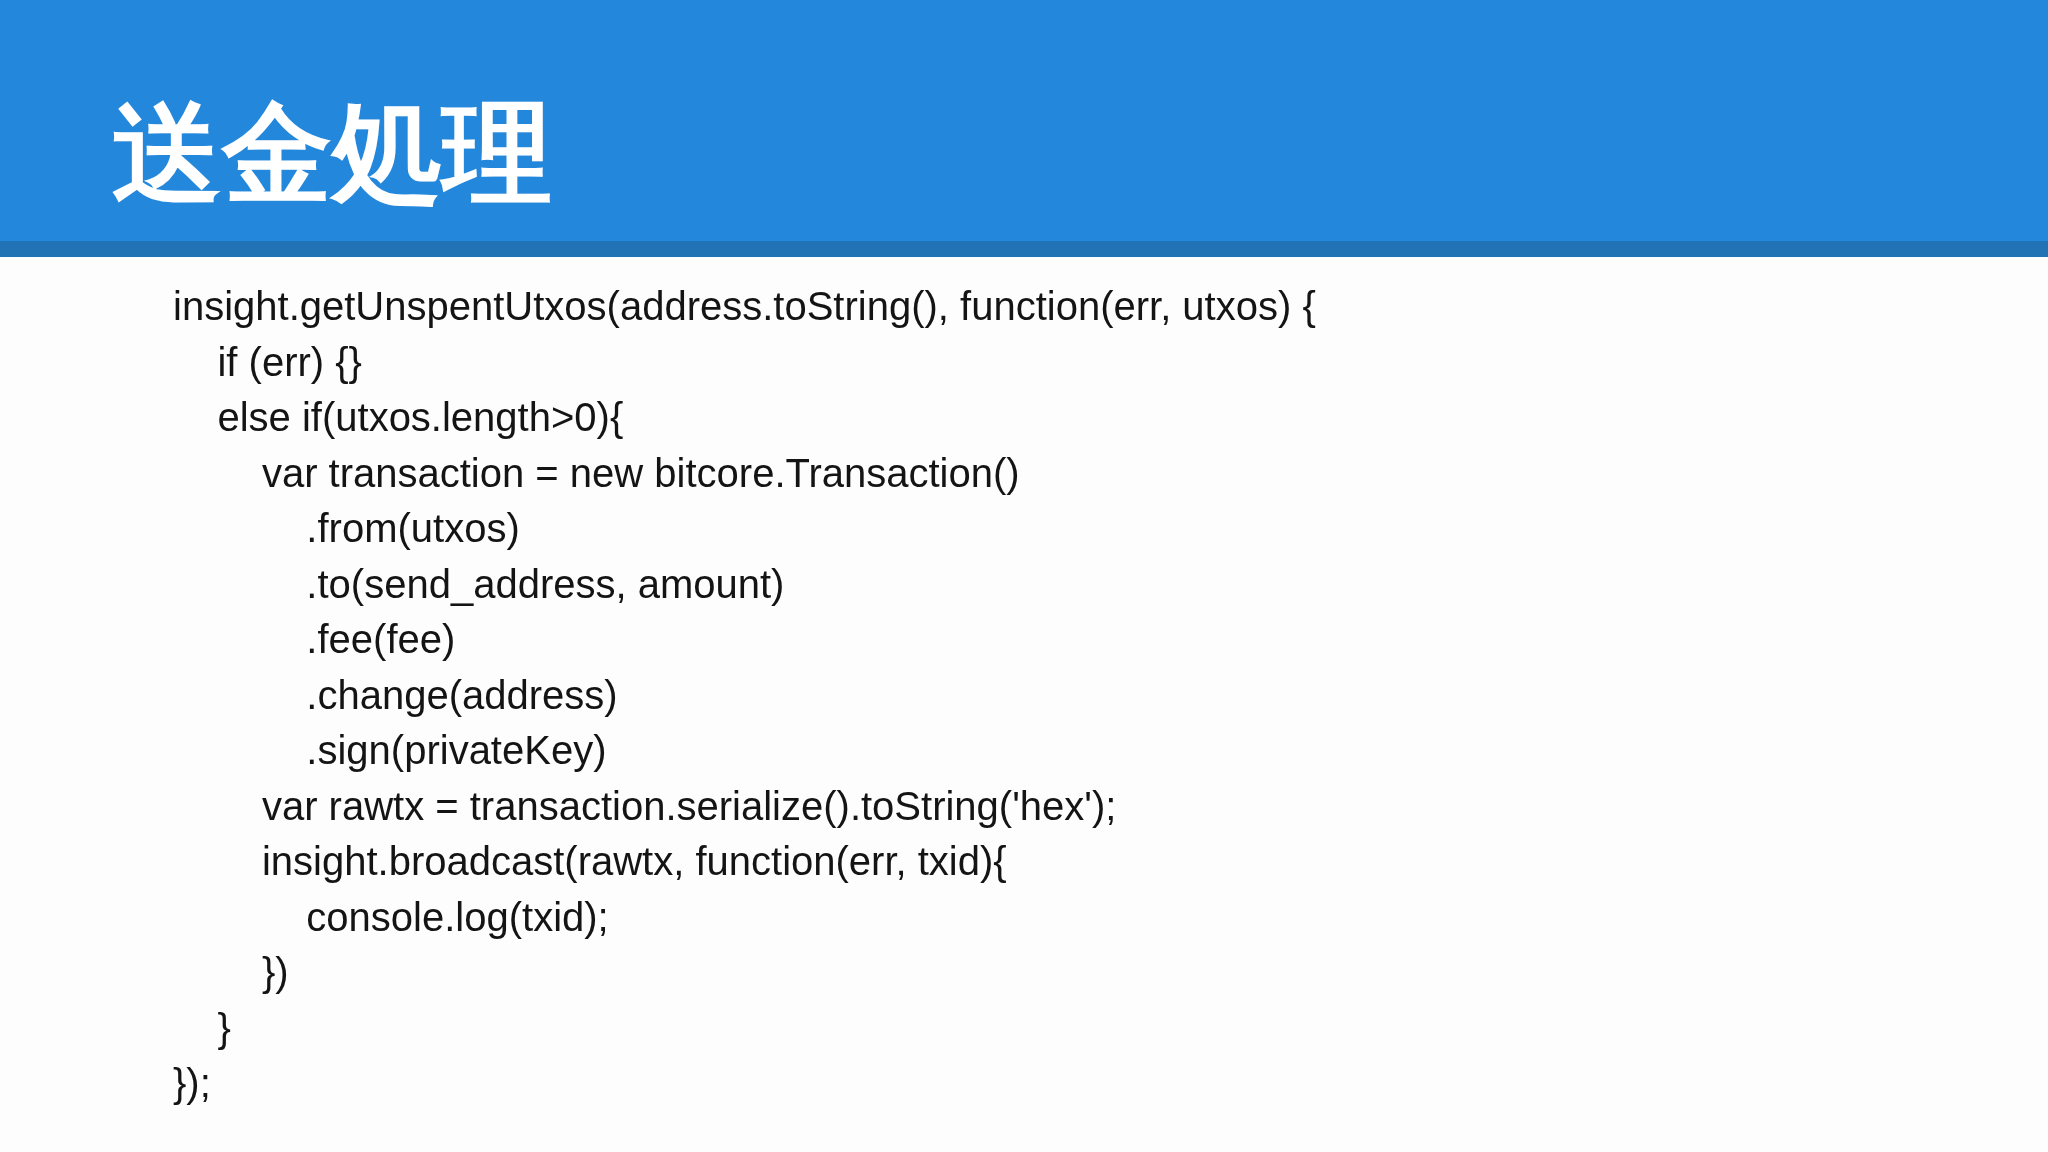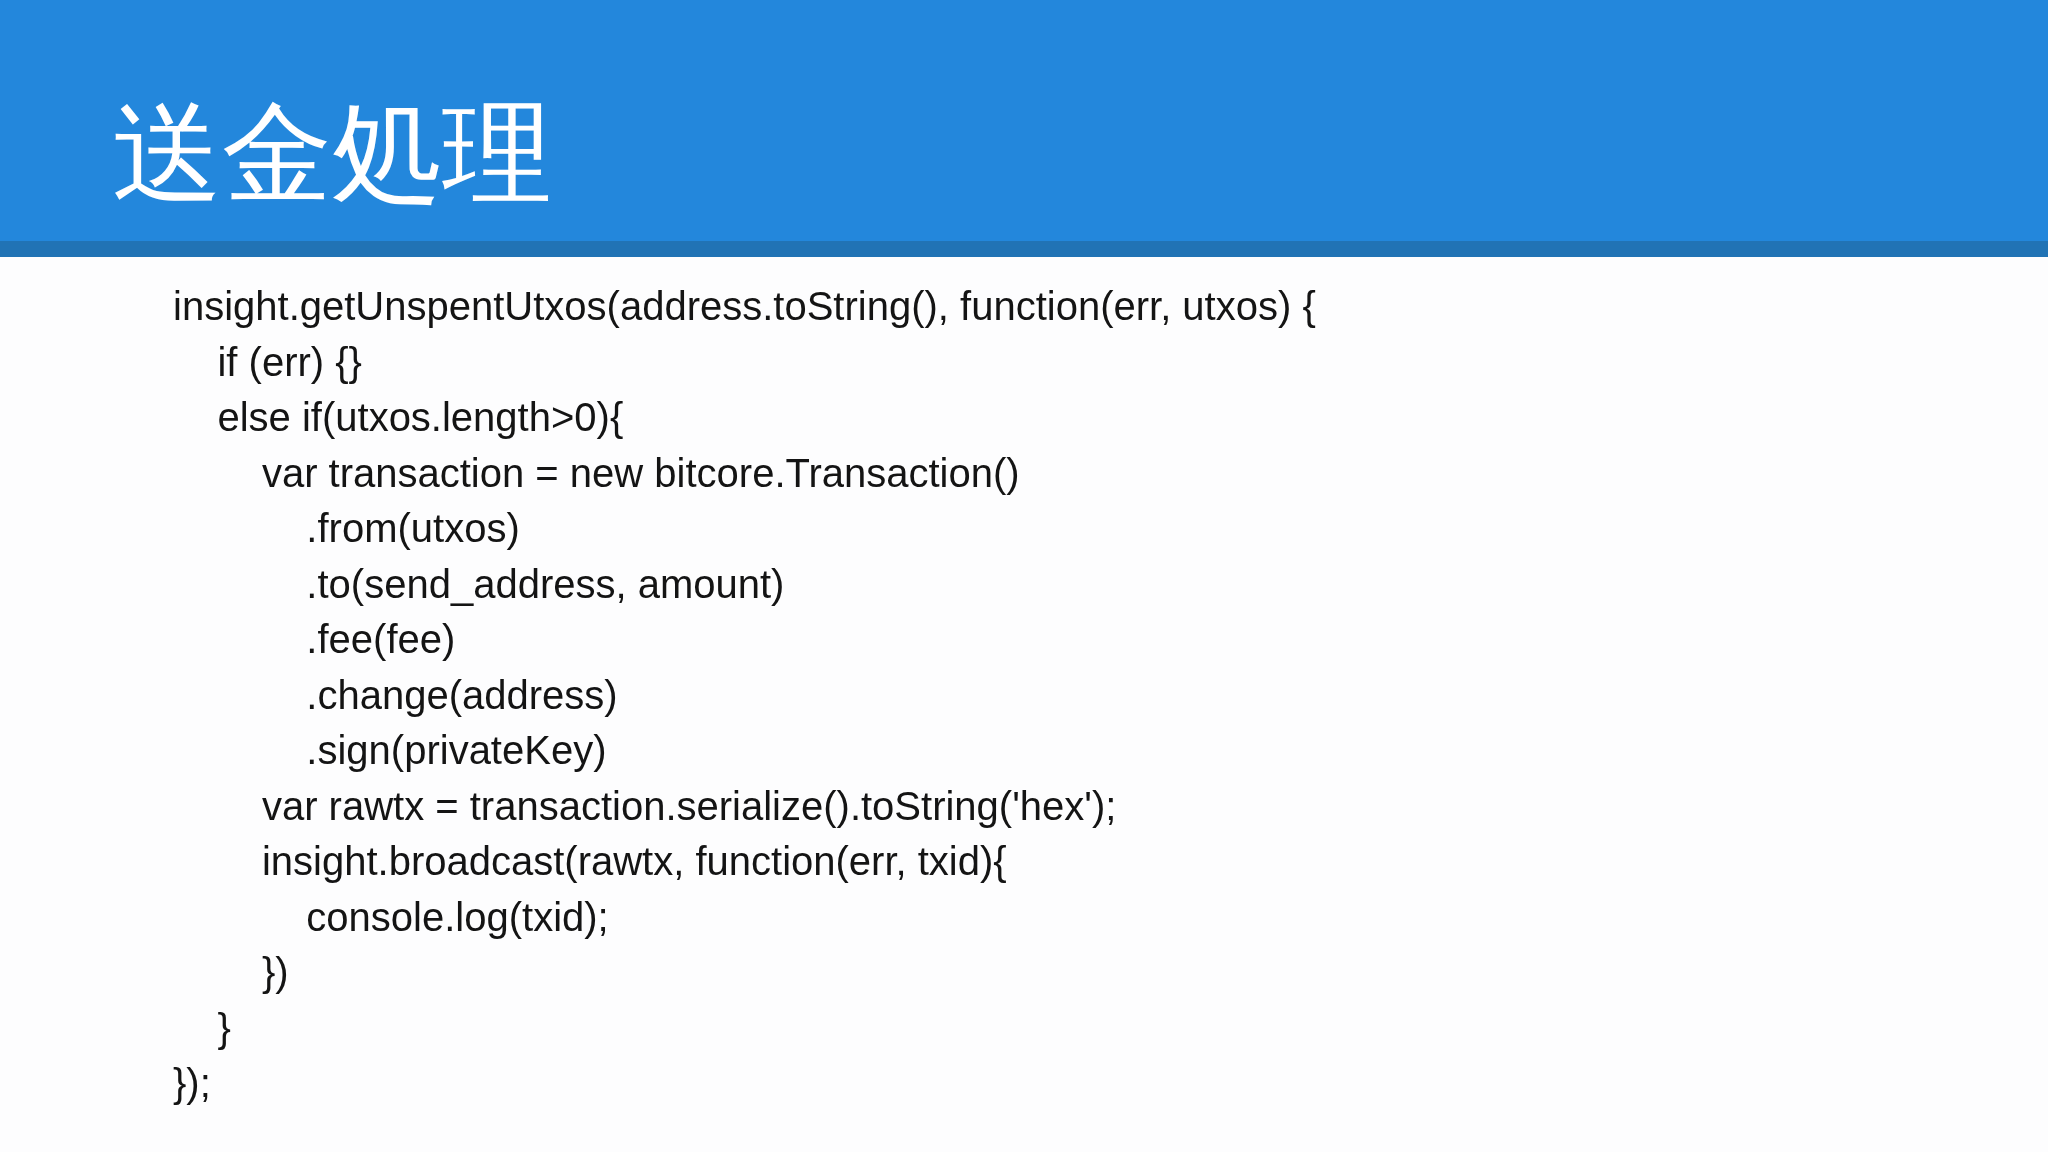--- a/index.html
+++ b/index.html
@@ -28,21 +28,21 @@
     width: 100%;
     height: 241px;
     background: var(--header-bg);
   }
   .page-title {
     position: absolute;
     left: 112px;
     top: 92px;
     font-size: 110px;
     line-height: 1.1;
-    font-weight: normal;
+    font-weight: bold;
     color: var(--title-color);
     letter-spacing: 0px;
     white-space: nowrap;
   }
   .header-divider {
     width: 100%;
     height: 16px;
     background: var(--divider);
   }
   .slide-body {

